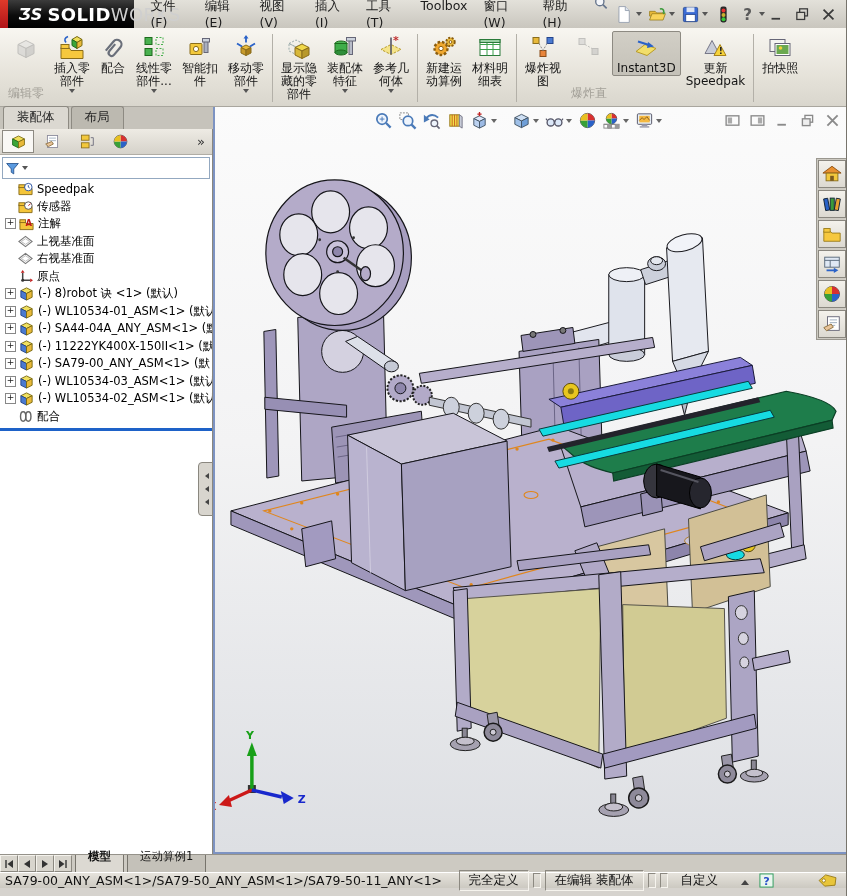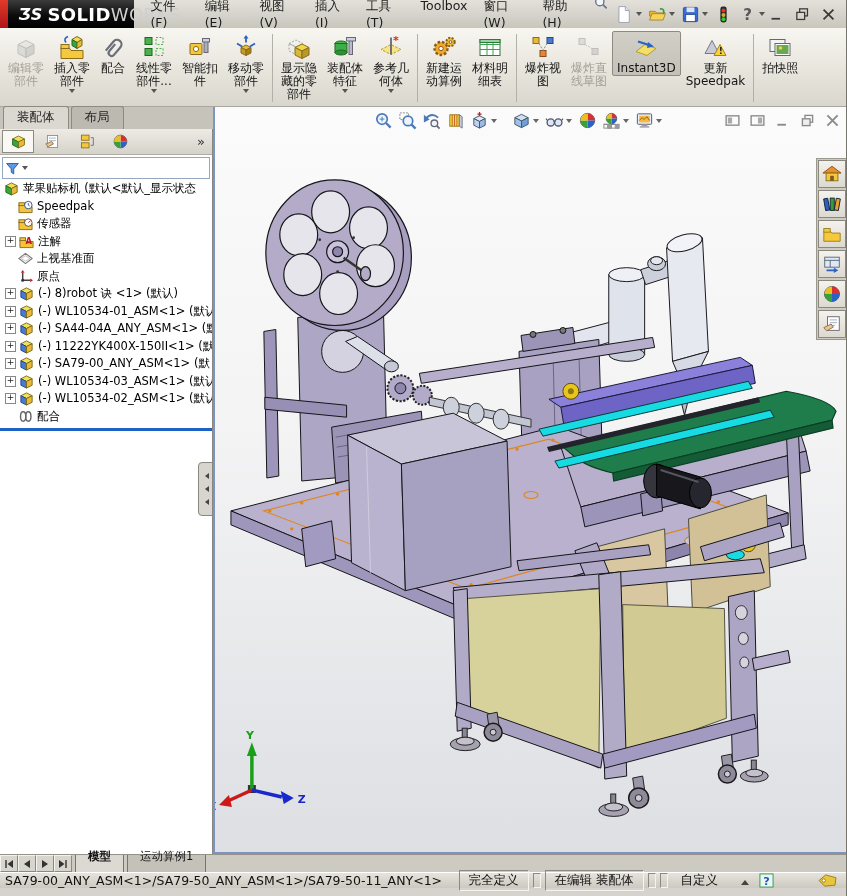--- a/index.html
+++ b/index.html
@@ -27,21 +27,21 @@
   .win-btns{margin-left:auto;display:flex;align-items:center;gap:9px;padding-right:10px;}
   .win-btns .icn{width:17px;height:17px;}
 
   
   .commandbar{position:absolute;left:0;top:28px;width:847px;height:79px;box-sizing:border-box;
               background:linear-gradient(180deg,#f8f6f1,#e6e3da 60%,#d9d6cd);
               border-bottom:1px solid #a9a69e;display:flex;align-items:flex-start;padding:3px 1px 0 3px;}
   .tb-btn{display:flex;flex-direction:column;align-items:center;padding:2px 4px 0;font-size:12px;
           line-height:13px;color:#141414;text-align:center;border:1px solid transparent;border-radius:2px;}
   .tb-btn .ticon{width:26px;height:27px;margin-bottom:1px;}
-  .tb-btn.disabled{color:#a3a098;}
+  .tb-btn.disabled{color:#a3a098;gap:25px;}
   .tb-btn.disabled .ticon{filter:grayscale(1) opacity(.5);}
   .tb-btn.active{background:linear-gradient(180deg,#d2cfc6,#c4c1b8);border:1px solid #8d8a82;}
   .tb-sep{width:1px;align-self:stretch;background:#b3b0a8;margin:3px 3px 4px;}
 
   
   .tabrow{position:absolute;left:0;top:107px;width:215px;height:22px;background:#c6c3bb;
           display:flex;align-items:flex-end;padding-left:3px;box-sizing:border-box;}
   .doc-tab{font-size:12.5px;padding:2px 13px 3px;border:1px solid #8d8a82;border-bottom:none;
            border-radius:3px 3px 0 0;background:#bcb9b0;margin-right:2px;color:#222;}
   .doc-tab.active{background:#dbd8d1;}
@@ -807,31 +807,20 @@
     <span class="icn" id="filtericn">
         <svg viewBox="0 0 18 18">
           <polygon points="2,3 16,3 10.5,9.5 10.5,15.5 7.5,13.5 7.5,9.5" fill="#5a9ae0" stroke="#25508a"></polygon>
         </svg>
       </span>
     <span class="caret"></span>
     <span class="filter-input"></span>
   </div>
   <div class="tree" id="tree">
       <div class="trow">
-        <span class="exsp0"></span>
-        <span class="icn">
-          <svg viewBox="0 0 16 16">
-            <polygon points="2,5 8,2 14,5 8,8" fill="#eede5a" stroke="#7a6a10"></polygon>
-            <polygon points="2,5 8,8 8,15 2,12" fill="#3aa63a" stroke="#1d6b1d"></polygon>
-            <polygon points="14,5 8,8 8,15 14,12" fill="#e8b93a" stroke="#7a6a10"></polygon>
-          </svg>
-        </span>
-        <span class="tlabel">苹果贴标机 (默认&lt;默认_显示状态</span>
-      </div>
-      <div class="trow">
         <span class="exsp"></span>
         <span class="icn">
           <svg viewBox="0 0 16 16">
             <path d="M1 6 h5 l1.5 2 H15 v6.5 H1 Z" fill="#f4c53a" stroke="#8a6d1a"></path>
             <rect x="1" y="4" width="6" height="3" fill="#f4c53a" stroke="#8a6d1a"></rect>
             <circle cx="11" cy="6.5" r="4" fill="#fff" stroke="#2a52a0"></circle>
             <path d="M11 4.5 v2 l1.5 1" stroke="#2a52a0" fill="none"></path>
           </svg>
         </span>
         <span class="tlabel">Speedpak</span>
@@ -861,20 +850,30 @@
       </div>
       <div class="trow">
         <span class="exsp"></span>
         <span class="icn">
           <svg viewBox="0 0 16 16">
             <polygon points="8,2.5 15,8 8,13.5 1,8" fill="none" stroke="#7a7a7a" stroke-width="1.2"></polygon>
             <polygon points="8,5 12.5,8 8,11 3.5,8" fill="none" stroke="#aaa" stroke-width=".8"></polygon>
           </svg>
         </span>
         <span class="tlabel">上视基准面</span>
+      </div>
+      <div class="trow">
+        <span class="exsp"></span>
+        <span class="icn">
+          <svg viewBox="0 0 16 16">
+            <polygon points="8,2.5 15,8 8,13.5 1,8" fill="none" stroke="#7a7a7a" stroke-width="1.2"></polygon>
+            <polygon points="8,5 12.5,8 8,11 3.5,8" fill="none" stroke="#aaa" stroke-width=".8"></polygon>
+          </svg>
+        </span>
+        <span class="tlabel">右视基准面</span>
       </div>
       <div class="trow">
         <span class="exsp"></span>
         <span class="icn">
           <svg viewBox="0 0 16 16">
             <path d="M5 12 h8 M5 12 V4" stroke="#444" stroke-width="1.6" fill="none"></path>
             <polygon points="13,10 16,12 13,14" fill="#c02020"></polygon>
             <polygon points="3,4 5,1 7,4" fill="#c02020"></polygon>
             <circle cx="5" cy="12" r="1.6" fill="#333"></circle>
           </svg>

